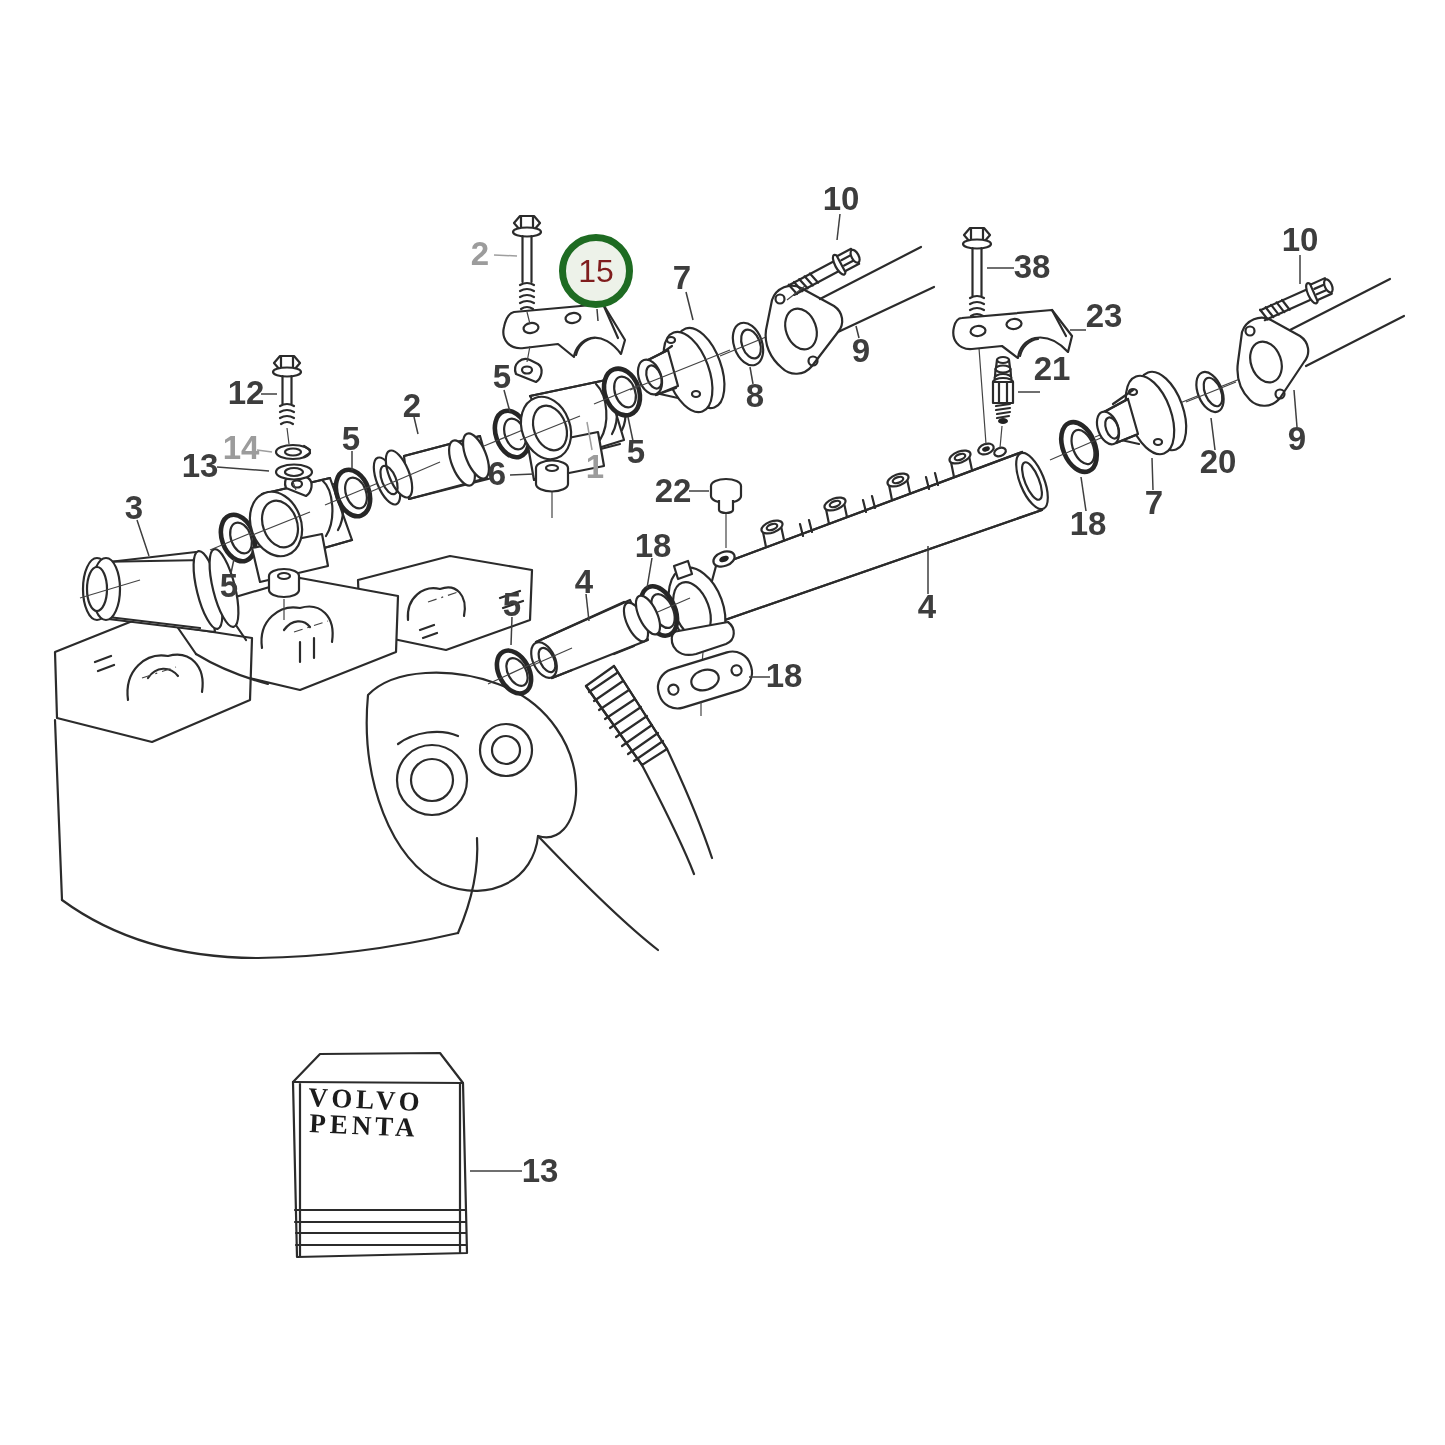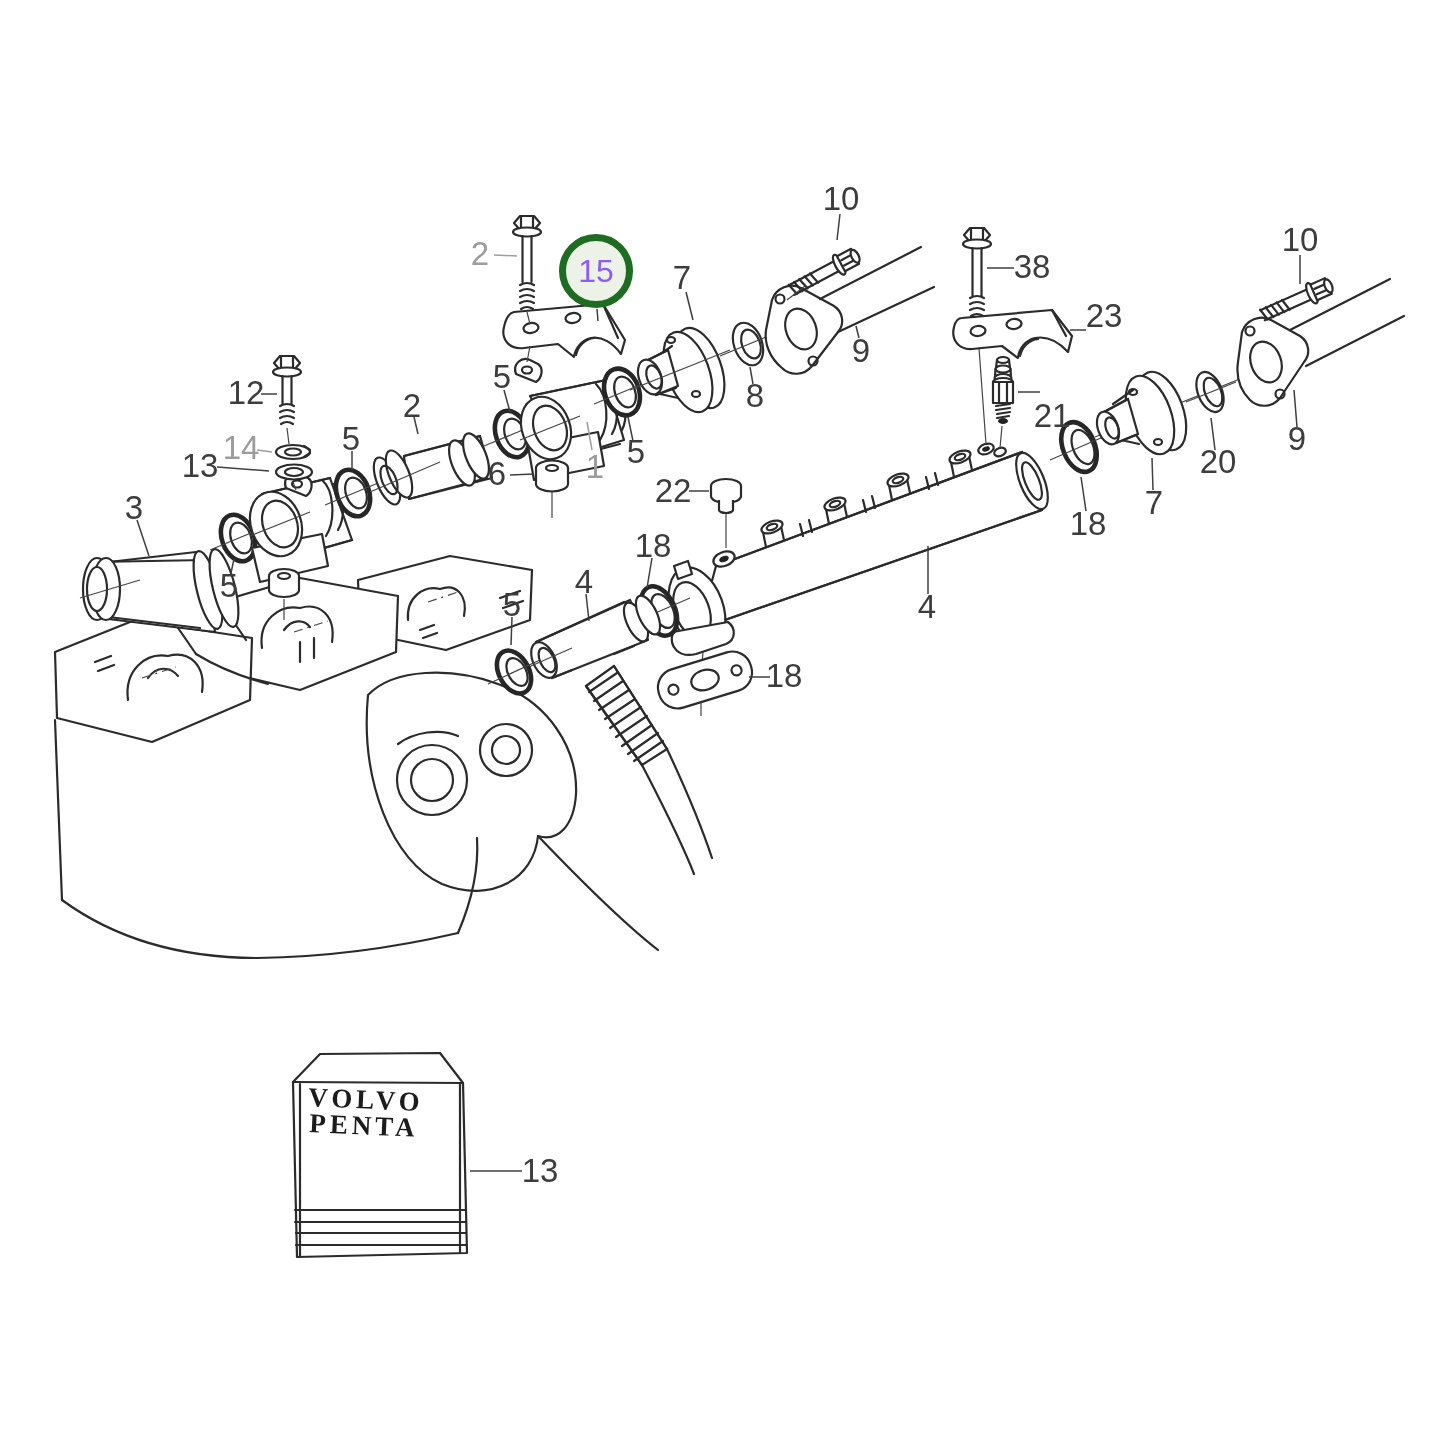--- a/index.html
+++ b/index.html
@@ -1,24 +1,24 @@
 <!DOCTYPE html>
 <html><head>
 <meta charset="utf-8">
 <style>
   html,body{margin:0;padding:0;background:#fff;}
   #stage{position:relative;width:1445px;height:1445px;background:#fff;overflow:hidden;
          font-family:"Liberation Sans", sans-serif;}
   #art{position:absolute;left:0;top:0;}
   .lbl{position:absolute;transform:translate(-50%,-50%);font-size:33px;color:#3d3d3d;
-       letter-spacing:0px;white-space:nowrap;}
+       letter-spacing:0px;white-space:nowrap;font-weight:bold;}
   .lbl.muted{color:#9c9c9c;}
   .hl{position:absolute;width:60px;height:60px;border:7px solid #1e6b22;border-radius:50%;
       background:#edf2e9;transform:translate(-50%,-50%);display:flex;align-items:center;
-      justify-content:center;font-size:32px;color:#8b5cf6;}
+      justify-content:center;font-size:32px;color:#7f1d1d;}
   .brand{position:absolute;transform:translate(-50%,-50%) rotate(2.5deg);
          font-family:"Liberation Serif", serif;font-weight:bold;font-size:27px;
          letter-spacing:4px;color:#1c1c1c;white-space:nowrap;}
   
   .s{stroke:#2b2b2b;fill:none;stroke-width:2.2;stroke-linecap:round;stroke-linejoin:round;}
   .sf{stroke:#2b2b2b;fill:#ffffff;stroke-width:2.2;stroke-linejoin:round;}
   .thick{stroke:#262626;fill:#ffffff;stroke-width:4.6;}
   .thin{stroke:#444;fill:none;stroke-width:1.2;}
   .ld{stroke:#3f3f3f;fill:none;stroke-width:1.5;}
   .ldm{stroke:#9e9e9e;fill:none;stroke-width:1.5;}
@@ -421,21 +421,21 @@
   <div class="lbl muted" style="left:480px;top:254px">2</div>
   <div class="lbl" style="left:246px;top:393px">12</div>
   <div class="lbl" style="left:200px;top:466px">13</div>
   <div class="lbl muted" style="left:241px;top:448px">14</div>
   <div class="lbl" style="left:540px;top:1171px">13</div>
   <div class="lbl" style="left:927px;top:607px">4</div>
   <div class="lbl" style="left:653px;top:546px">18</div>
   <div class="lbl" style="left:1088px;top:524px">18</div>
   <div class="lbl" style="left:784px;top:676px">18</div>
   <div class="lbl" style="left:1218px;top:462px">20</div>
-  <div class="lbl" style="left:1052px;top:416px">21</div>
+  <div class="lbl" style="left:1052px;top:369px">21</div>
   <div class="lbl" style="left:673px;top:491px">22</div>
   <div class="lbl" style="left:1104px;top:316px">23</div>
   <div class="lbl" style="left:1032px;top:267px">38</div>
 
   <div class="hl" style="left:596px;top:271px">
     <span>15</span>
   </div>
 
   <div class="brand" style="left:366px;top:1100px">VOLVO</div>
   <div class="brand" style="left:364px;top:1126px">PENTA</div>

